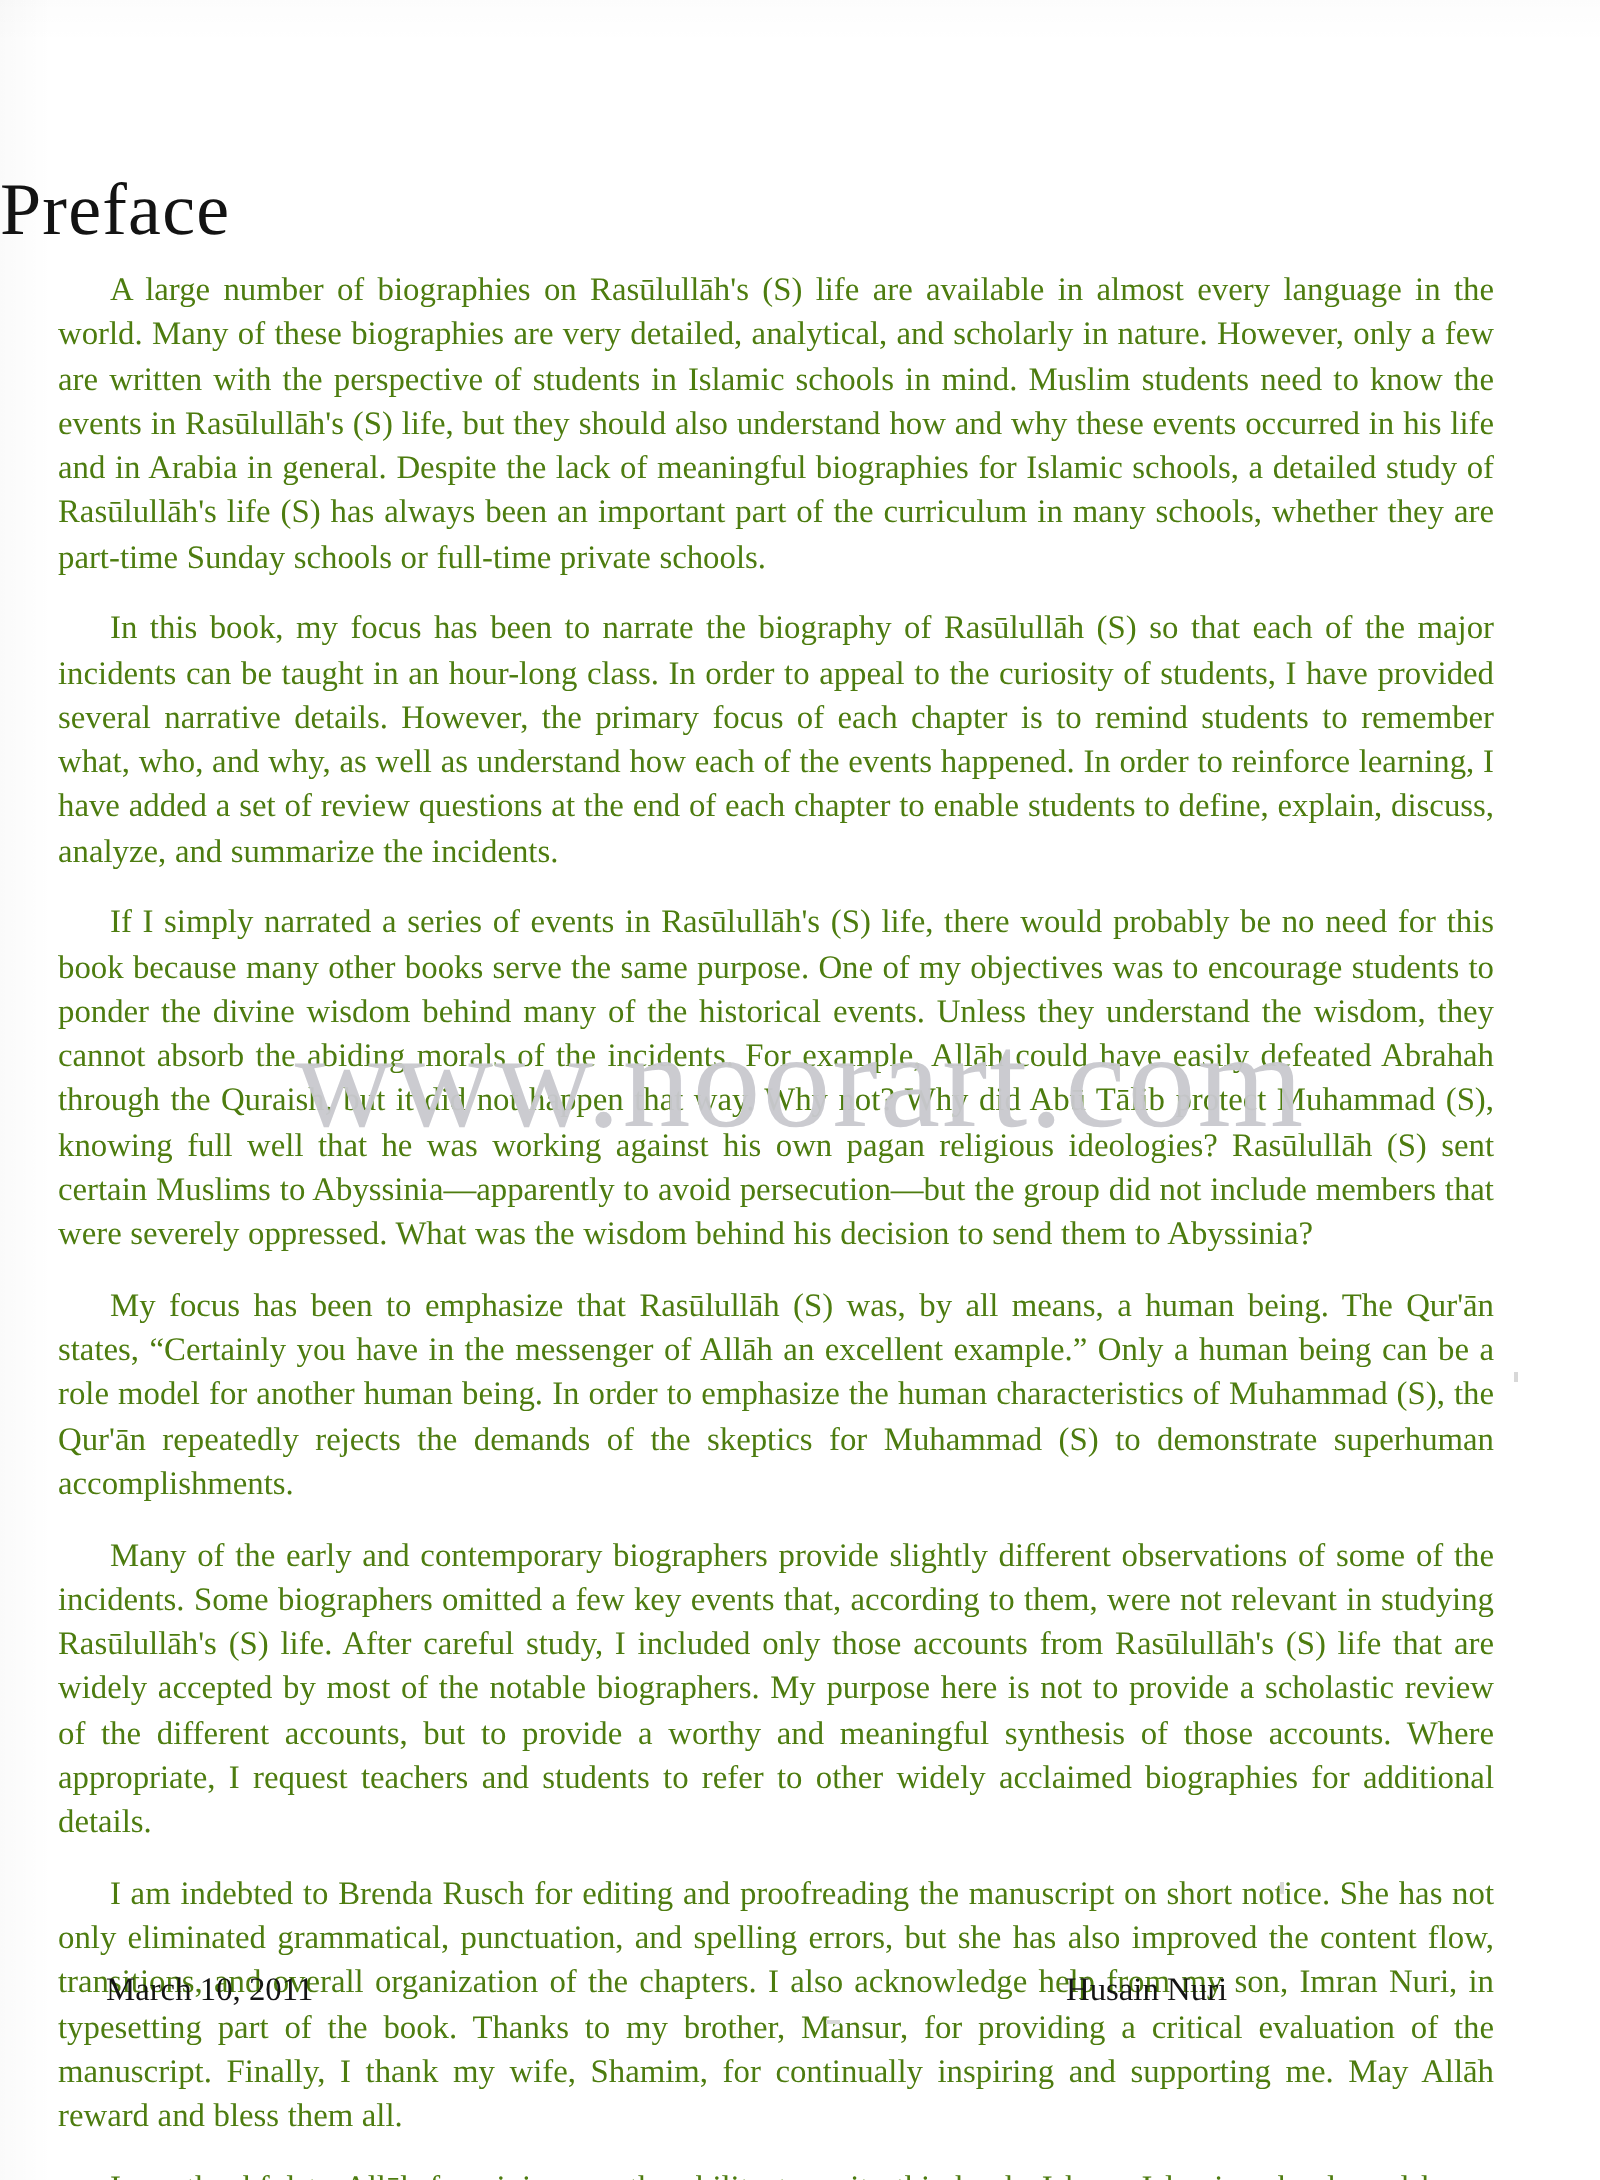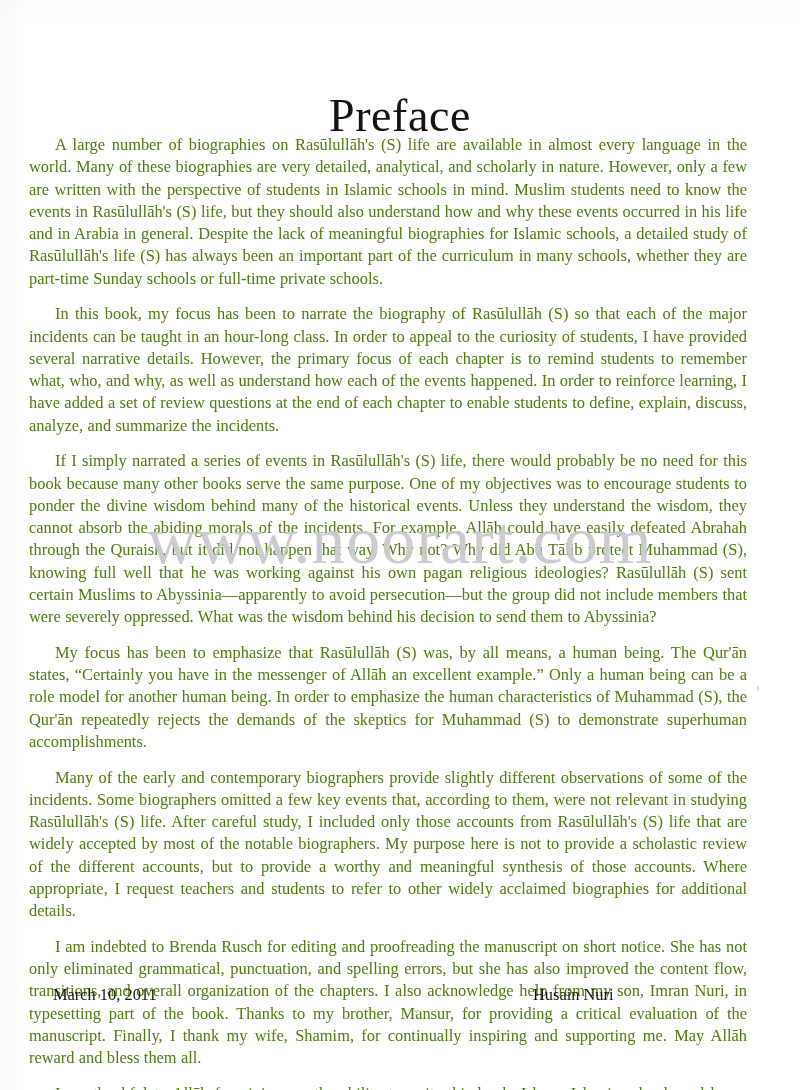--- a/index.html
+++ b/index.html
@@ -27,22 +27,21 @@
       linear-gradient(180deg, rgba(0,0,0,0.012) 0px, rgba(0,0,0,0) 22px);
     pointer-events: none;
   }
 
   
   .page-title {
     position: absolute;
     top: 62px;
     left: 0;
     width: 800px;
-    text-align: center;
-    font-size: 46px;
+    font-size: 37px;
     line-height: 1.0;
     font-weight: 400;
     letter-spacing: 0.6px;
     color: #131313;
   }
 
   
   .body-column {
     position: absolute;
     top: 134px;

